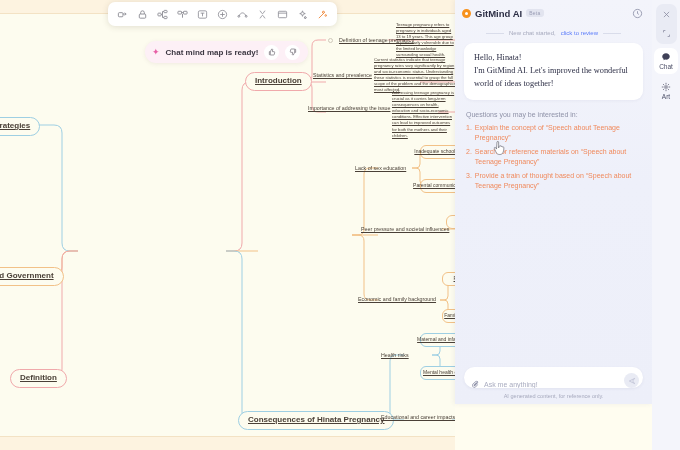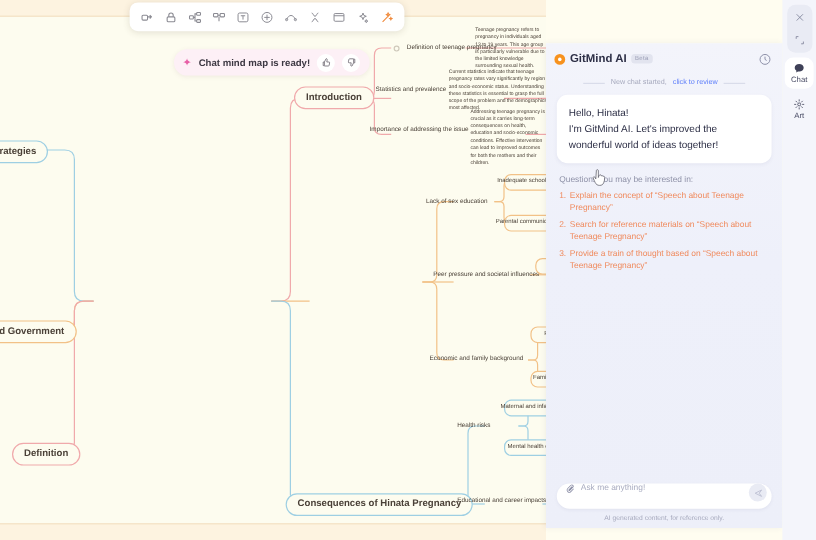--- a/index.html
+++ b/index.html
@@ -29,20 +29,21 @@
     border-top: 1px solid #f3e2c4;
   }
   svg.links { position: absolute; left: 0; top: 0; width: 455px; height: 450px; }
 
   .node {
     position: absolute;
     display: flex; align-items: flex-end; justify-content: center;
     white-space: nowrap;
     border-radius: 11px;
     line-height: 1.1;
+    text-decoration: underline;
   }
   .node.root {
     background: #ef9584;
     border: 1px solid #e8miss;
     border: 1px solid #ea8e7c;
     color: #4a3a36;
     font-size: 10.5px;
     font-weight: bold;
     padding: 6px 13px;
     border-radius: 13px;
@@ -136,21 +137,20 @@
     cursor: pointer;
   }
 
   
   #chat {
     position: absolute; left: 455px; top: 0;
     width: 197px; height: 404px;
     background: linear-gradient(180deg,#f3f4fb 0%, #eef0fa 45%, #edeff9 100%);
     display: flex; flex-direction: column;
     box-shadow: -1px 0 5px rgba(60,60,100,.07);
-    margin-top: 36px;
   }
   #chat-head {
     height: 26px; display: flex; align-items: center;
     padding: 0 8px 0 7px;
     gap: 4px;
   }
   .gm-logo {
     width: 9px; height: 9px; border-radius: 50%;
     background: #f7921e;
     border: 2px solid #f7921e;
@@ -184,20 +184,21 @@
 
   #greet {
     margin: 0 9px;
     background: #ffffff;
     border-radius: 9px;
     padding: 9px 10px;
     font-size: 8.3px;
     line-height: 1.55;
     color: #2d2f46;
     box-shadow: 0 1px 3px rgba(70,70,120,.06);
+    font-family: Liberation Serif, serif;
   }
   #q-head {
     margin: 11px 11px 5px;
     font-size: 7px; color: #8f92a8;
   }
   #q-list { margin: 0 11px; }
   .q-item {
     display: flex; gap: 3px;
     font-size: 7px;
     line-height: 1.5;
@@ -206,21 +207,21 @@
     cursor: pointer;
   }
   .q-item .qn { flex: 0 0 auto; }
   #chat-spacer { flex: 1 1 auto; }
 
   #composer {
     margin: 0 9px 5px;
     height: 21px;
     background: #ffffff;
     border-radius: 11px;
-    display: flex; align-items: flex-start;
+    display: flex; align-items: flex-end;
     padding: 0 4px 0 7px;
     gap: 5px;
     box-shadow: 0 1px 3px rgba(70,70,120,.07);
   }
   #clip-ico { color: #8d90a8; display: flex; align-items: center; }
   #ask-input {
     flex: 1 1 auto; border: none; outline: none;
     font-size: 7px; color: #2d2f46;
     font-family: "Liberation Sans", sans-serif;
     background: transparent;

